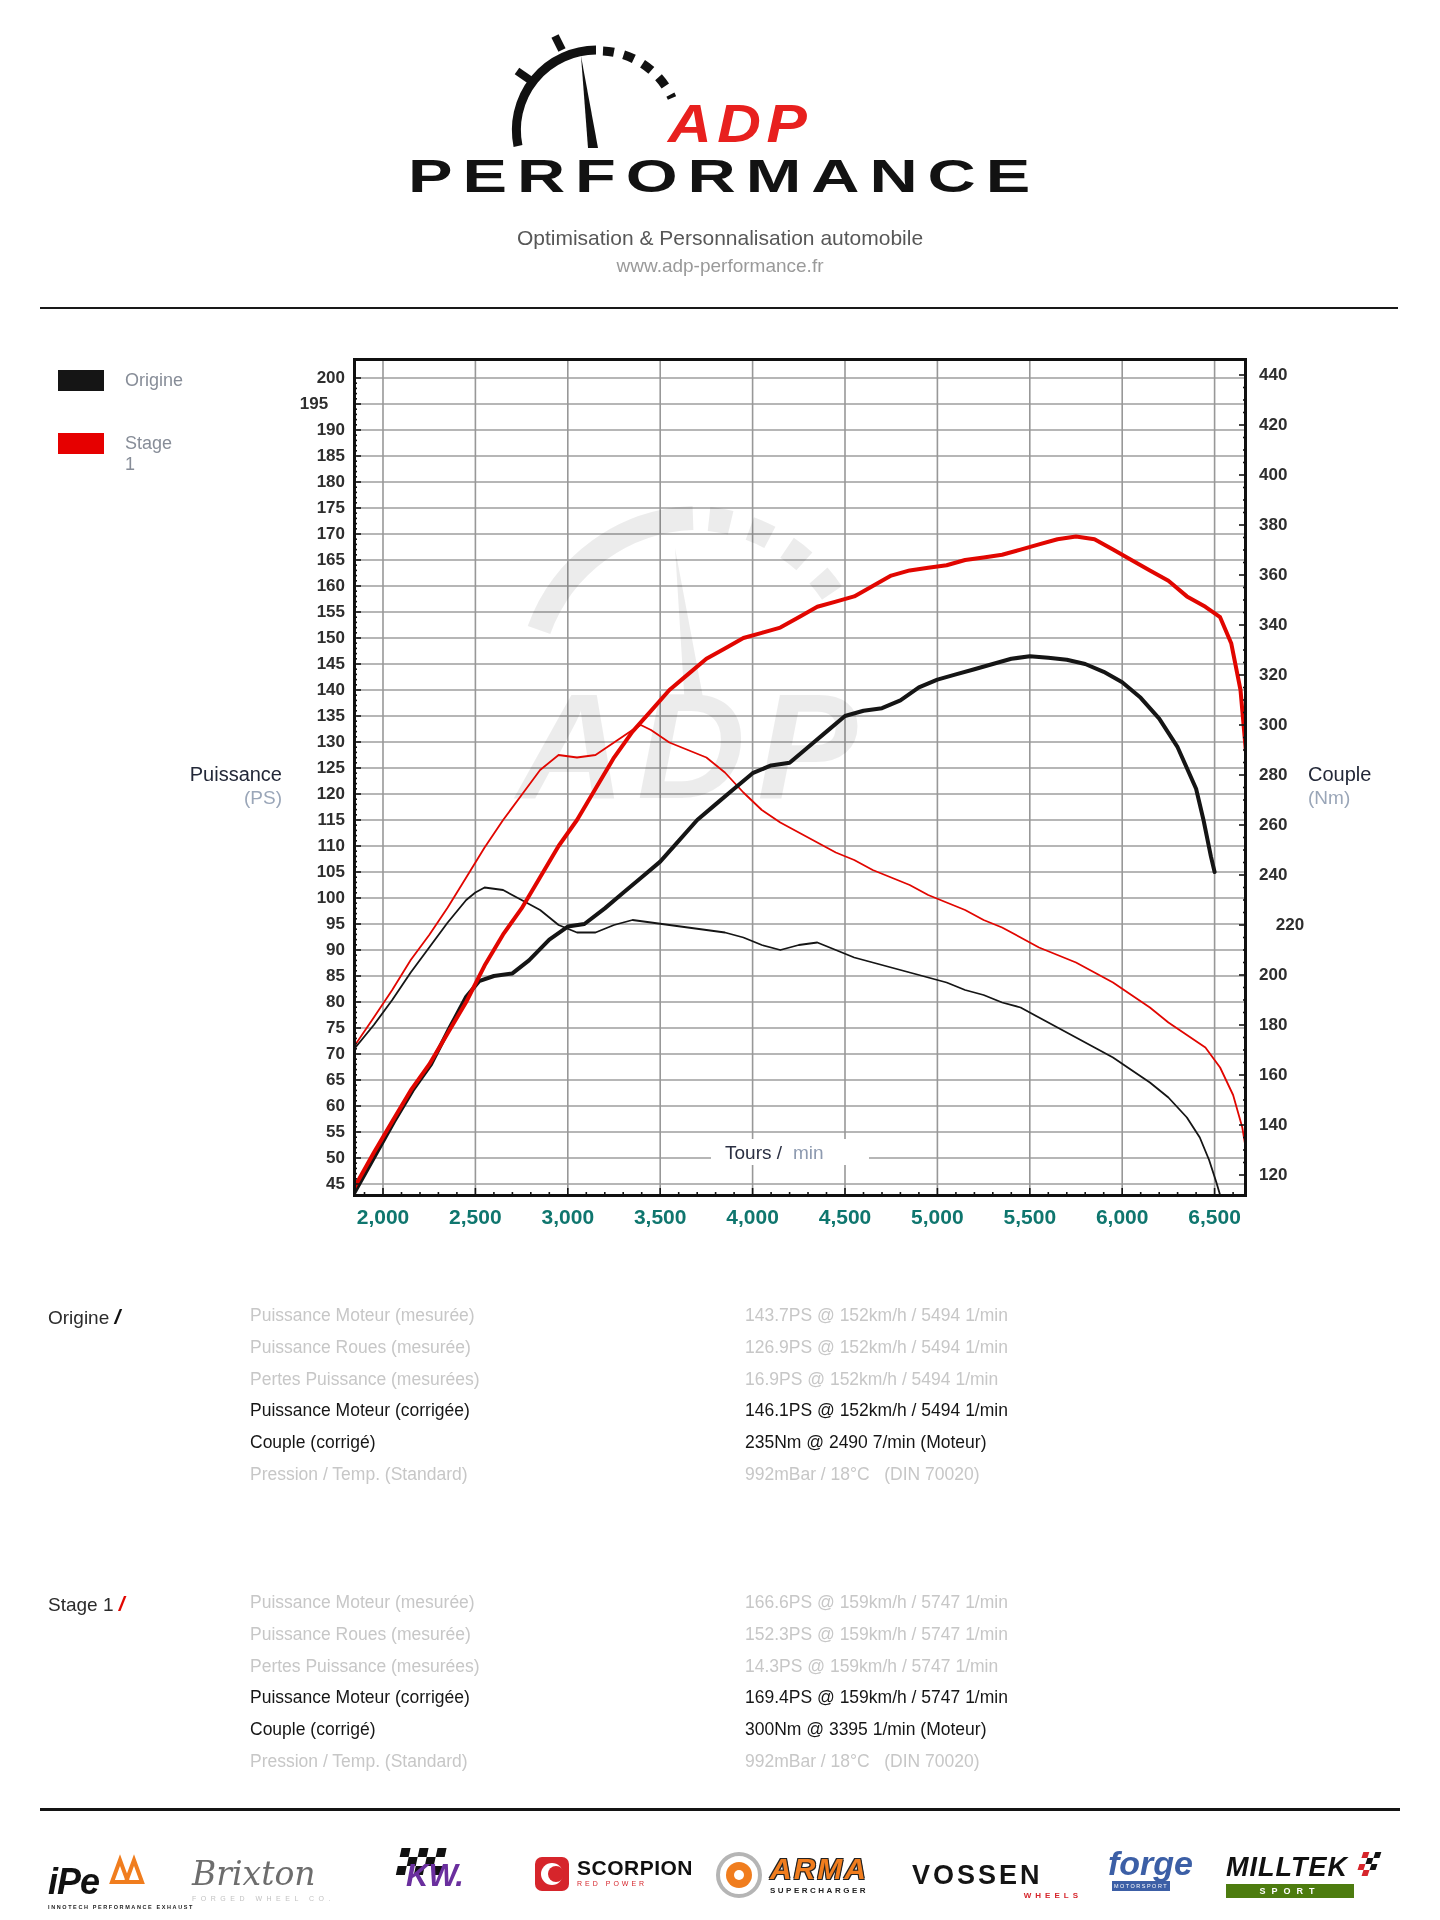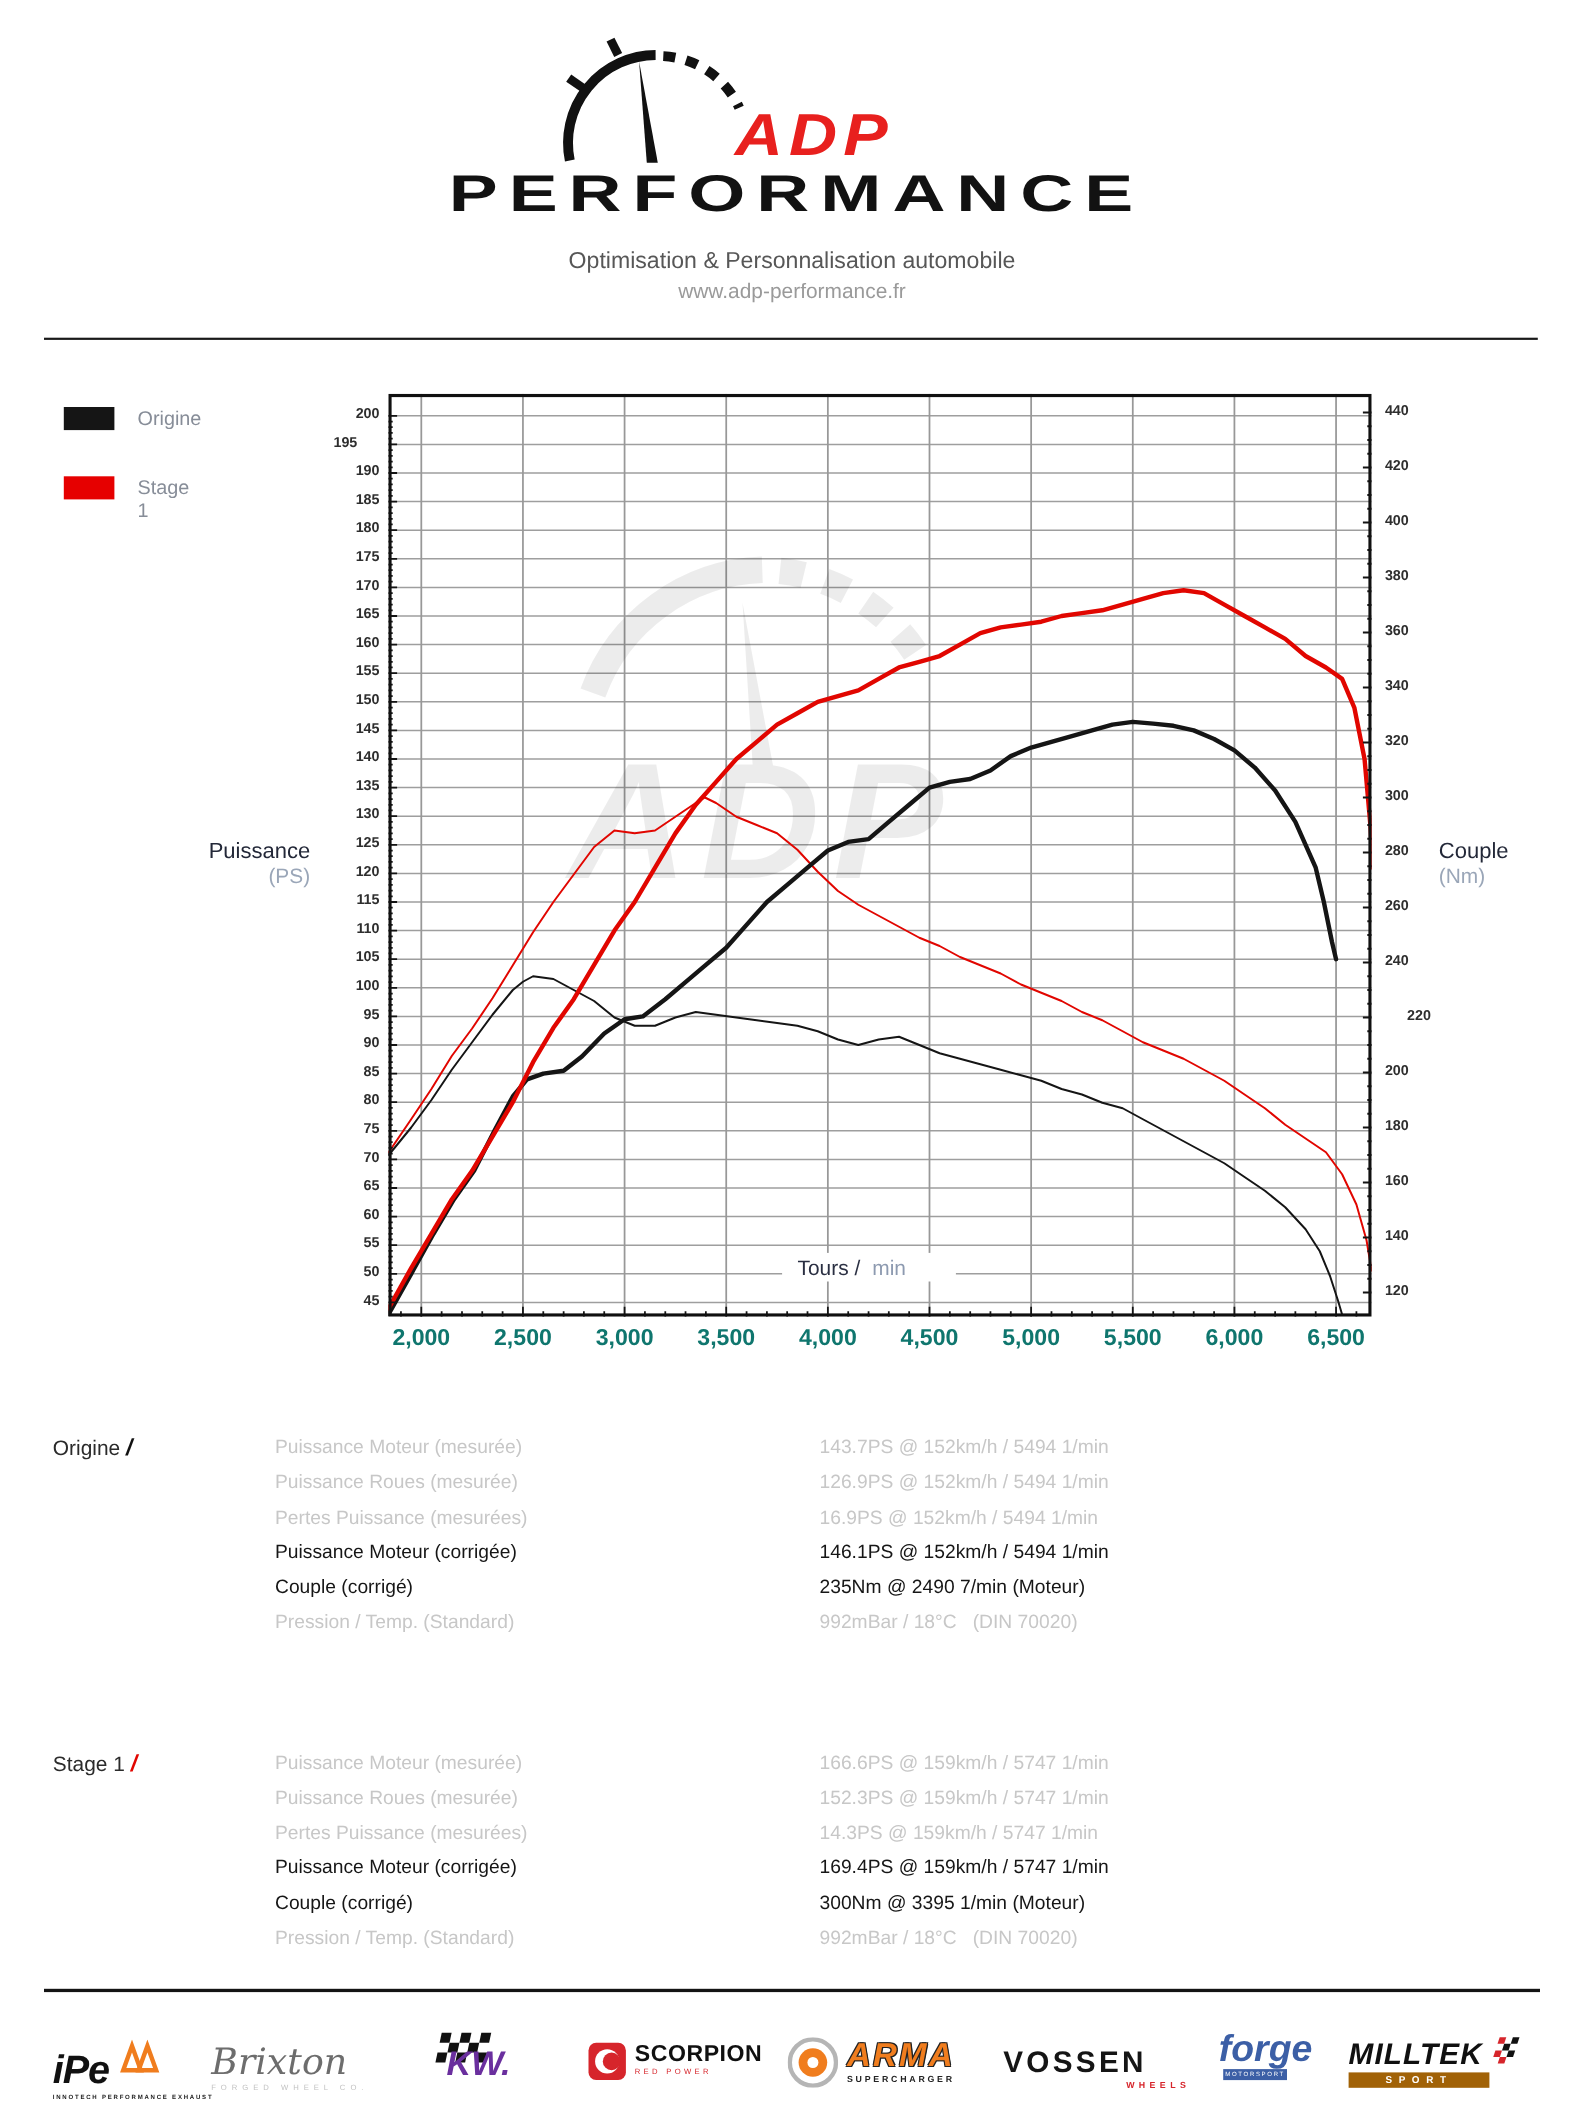--- a/index.html
+++ b/index.html
@@ -20,21 +20,21 @@
   
   .legend-item{position:absolute;left:58px;height:24px;}
   .legend-swatch{position:absolute;left:0;top:0;width:46px;height:21px;}
   .legend-label{position:absolute;left:67px;top:0;font-size:18px;color:#878d98;}
 
   
   #plot{position:absolute;left:353px;top:358px;width:894px;height:839px;}
   .gh{stroke:#9e9e9e;stroke-width:1.4;}
   .gv{stroke:#989898;stroke-width:1.6;}
   .tk{stroke:#141414;stroke-width:1.6;}
-  .tick-label-left,.tick-label-right{position:absolute;font-size:13px;font-weight:700;color:#2e2e2e;}
+  .tick-label-left,.tick-label-right{position:absolute;font-size:17px;font-weight:700;color:#2e2e2e;}
   .tick-label-left{width:62px;text-align:right;}
   .tick-label-right{width:62px;text-align:left;}
   .tick-label-bottom{position:absolute;width:80px;text-align:center;font-size:21px;font-weight:700;color:#0f766e;}
   #ylabel-left{position:absolute;left:120px;top:762px;width:162px;text-align:right;line-height:24px;}
   #ylabel-right{position:absolute;left:1308px;top:762px;width:160px;text-align:left;line-height:24px;}
   .axis-main{font-size:20px;color:#232838;}
   .axis-unit{font-size:19px;color:#9aa6b8;}
   .xlab1{font-size:19px;fill:#2a2f42;font-weight:400;}
   .xlab2{font-size:19px;fill:#8d9ab0;}
   .wm{opacity:0.07;}
@@ -60,21 +60,21 @@
   #logo-scorpion .sub{display:block;font-size:7px;color:#d6252b;letter-spacing:3px;}
   #logo-arma .main{font-size:30px;font-weight:900;font-style:italic;color:#f07d1e;
       text-shadow:-1px -1px 0 #232323,1px -1px 0 #232323,-1px 1px 0 #232323,1px 1px 0 #232323;letter-spacing:2px;}
   #logo-arma .sub{display:block;font-size:8px;font-weight:700;color:#232323;letter-spacing:2.5px;}
   #logo-vossen .main{font-size:27px;font-weight:700;color:#151515;letter-spacing:3px;}
   #logo-vossen .sub{display:block;text-align:right;font-size:8px;font-weight:700;color:#d6252b;letter-spacing:4px;margin-top:0;}
   #logo-forge .main{font-size:34px;font-weight:800;font-style:italic;color:#3c5fa6;line-height:30px;}
   #logo-forge .bar{margin-left:4px;margin-top:2px;width:58px;height:10px;background:#3c5fa6;color:#fff;
       font-size:5.5px;letter-spacing:1.5px;text-align:center;line-height:10px;}
   #logo-milltek .main{font-size:27px;font-weight:900;font-style:italic;color:#101010;letter-spacing:1px;}
-  #logo-milltek .bar{margin-top:1px;width:128px;height:14px;background:#a16207;color:#fff;
+  #logo-milltek .bar{margin-top:1px;width:128px;height:14px;background:#4d7c0f;color:#fff;
       font-size:9px;font-weight:700;letter-spacing:6px;text-align:center;line-height:14px;}
 </style>
 </head>
 <body>
 
 <div id="page">
 
   <svg class="abs" style="left:500px;top:18px;" width="185" height="145" viewBox="0 0 185 145">
     <path d="M 18 128 A 80 80 0 0 1 96 32" fill="none" stroke="#111" stroke-width="9"></path>
     <path d="M 103 33 A 80 80 0 0 1 172 80" fill="none" stroke="#111" stroke-width="9" stroke-dasharray="11 10"></path>

